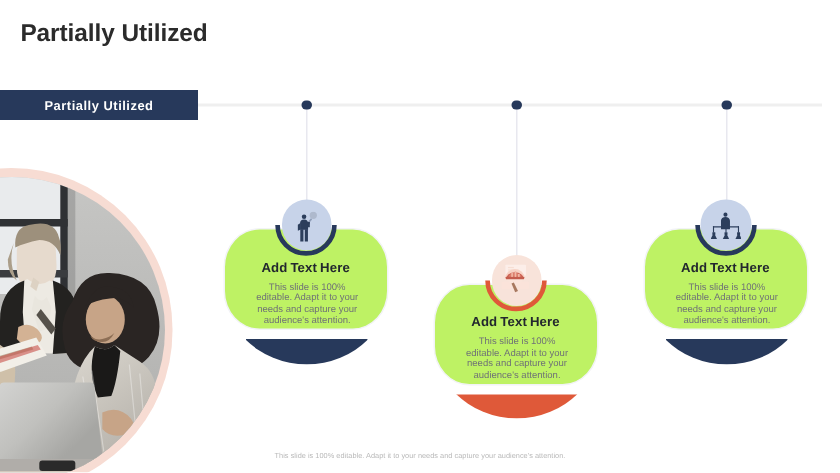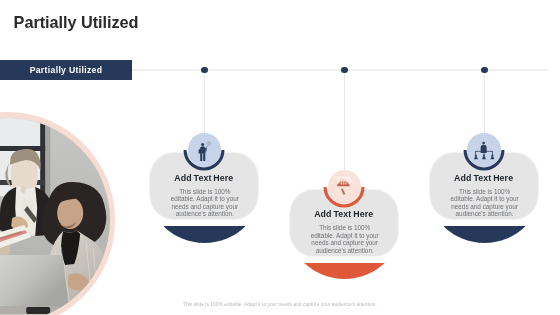--- a/index.html
+++ b/index.html
@@ -22,21 +22,21 @@
   .tl-dot{position:absolute;width:6.7px;height:6.7px;border-radius:50%;background:#27395b;top:66.7px;}
   .tl-stem{position:absolute;width:1px;background:#e8e8ef;top:72px;}
 
   
   .photo-ring{position:absolute;left:-99.8px;top:112.4px;width:215.2px;height:215.2px;border-radius:50%;
       background:#f7dcd3;}
   .photo-clip{position:absolute;left:-94.2px;top:118px;width:204px;height:204px;border-radius:50%;
       overflow:hidden;}
   .blob{position:absolute;overflow:hidden;}
   .blob i{position:absolute;display:block;border-radius:50%;}
-  .card{position:absolute;background:#e5e5e5;border:1px solid #f2f3f6;border-radius:24px / 26px;
+  .card{position:absolute;background:#bef264;border:1px solid #f2f3f6;border-radius:24px / 26px;
         box-sizing:border-box;}
   .card-h{position:absolute;width:100%;text-align:center;font-size:8.8px;font-weight:bold;word-spacing:-0.6px;
           color:#23282e;letter-spacing:0.1px;}
   .card-p{position:absolute;width:100%;text-align:center;font-size:6.35px;color:#6f7276;
           line-height:7.4px;}
   .ic-ring{position:absolute;border-radius:50%;}
   .ic-arc{position:absolute;}
   .ic-svg{position:absolute;}
 
   

